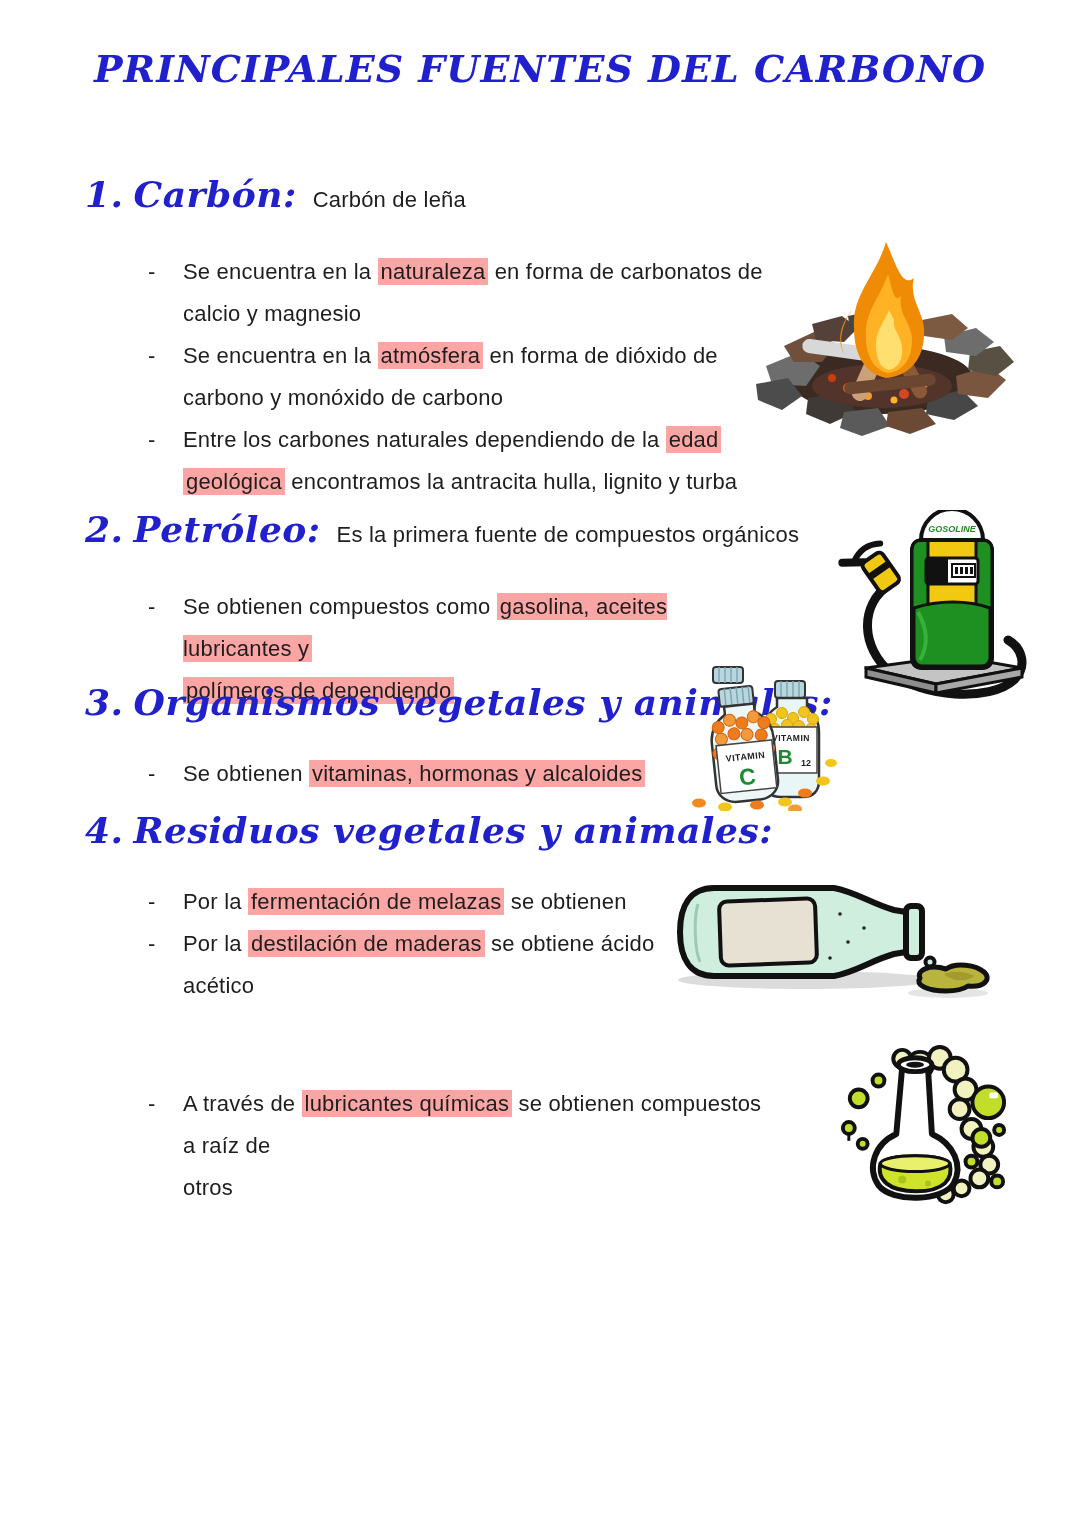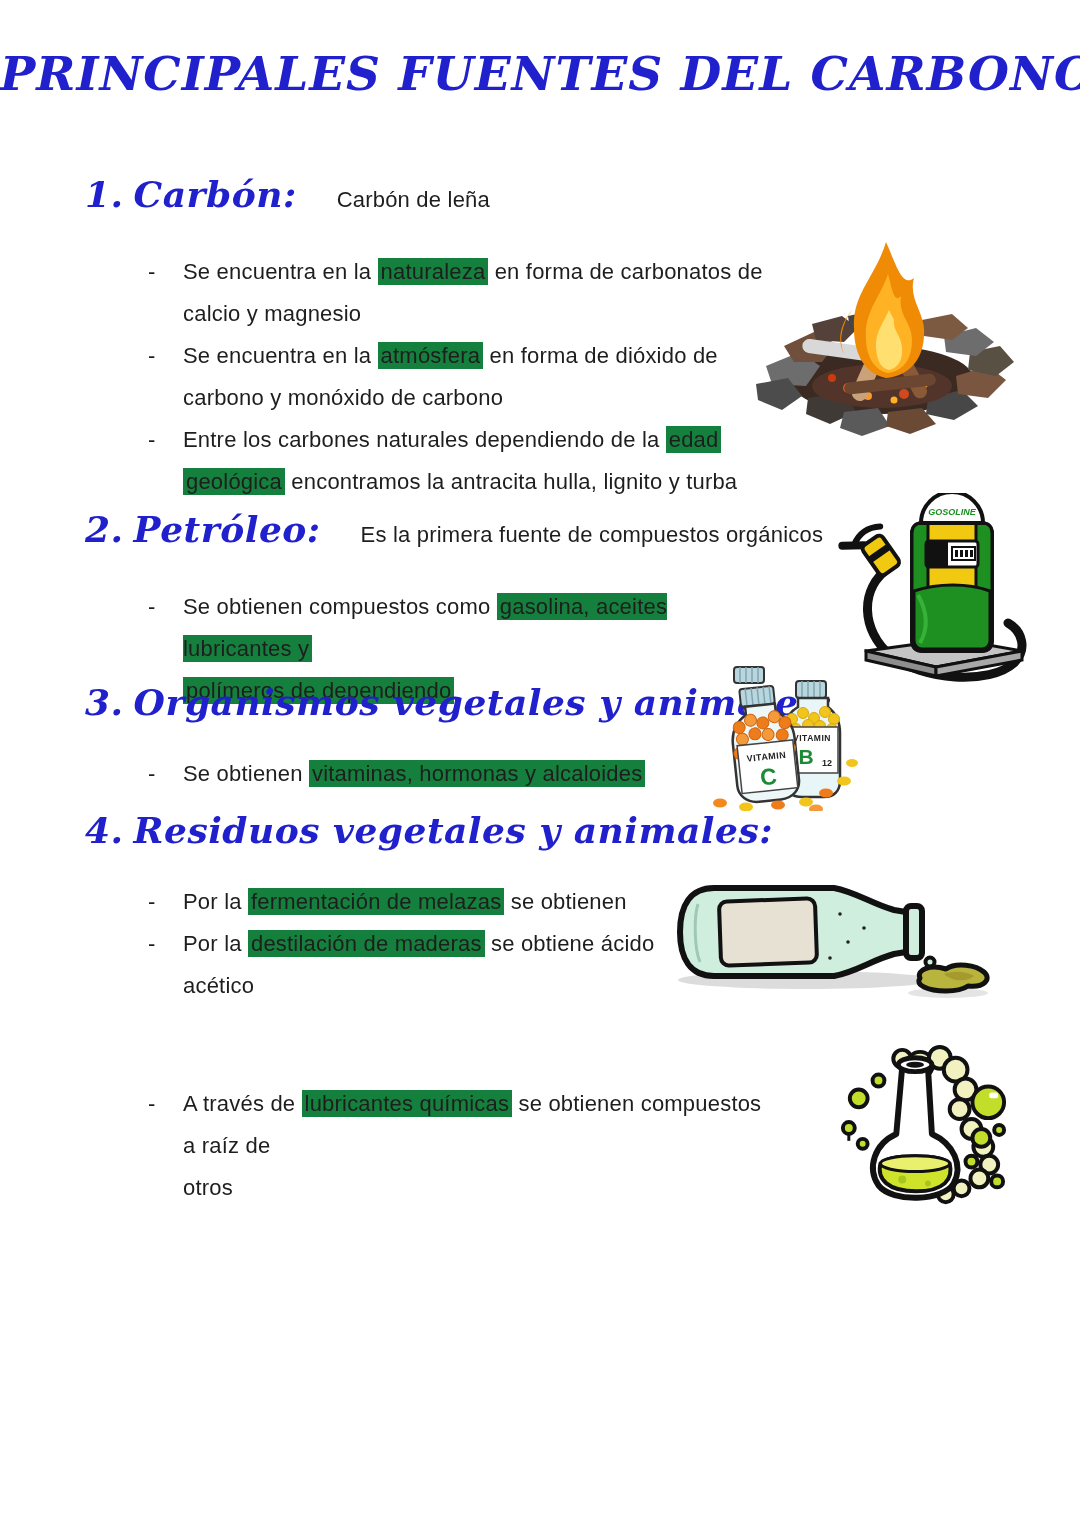--- a/index.html
+++ b/index.html
@@ -1,40 +1,40 @@
 <!DOCTYPE html>
 <html><head>
 <meta charset="utf-8">
 <style>
   html,body{margin:0;padding:0;background:#ffffff;}
   #page{position:relative;width:1080px;height:1528px;background:#ffffff;overflow:hidden;
         font-family:"Liberation Sans",sans-serif;color:#1e1e1e;}
   
   #doc-title{position:absolute;top:46px;left:0;width:100%;text-align:center;
     font-family:"DejaVu Serif",serif;font-style:italic;font-weight:bold;
-    font-size:47px;color:#2020cd;letter-spacing:1px;white-space:nowrap;}
+    font-size:38px;color:#2020cd;letter-spacing:1px;white-space:nowrap;}
   
   .section{position:absolute;left:85px;width:680px;}
   #sec-0{top:170px;} #sec-1{top:505px;} #sec-2{top:678px;} #sec-3{top:806px;} #sec-4{top:1056px;}
-  .heading{display:flex;align-items:baseline;line-height:48px;white-space:nowrap;gap:24px;}
+  .heading{display:flex;align-items:baseline;line-height:48px;white-space:nowrap;}
   .sec-script{font-family:"DejaVu Serif",serif;font-style:italic;font-weight:bold;
     font-size:36px;color:#2020cd;letter-spacing:.5px;}
   .sec-num{margin-right:10px;}
   .sec-lead{font-family:"Liberation Sans",sans-serif;font-size:22px;color:#1e1e1e;
     margin-left:16px;letter-spacing:.2px;}
   .bullets{margin-top:27px;margin-left:63px;font-size:22px;line-height:42px;letter-spacing:.2px;}
   .bullet{display:flex;}
   .dash{flex:0 0 35px;width:35px;}
   .btext{flex:1;}
-  .hl{background:#15803d;padding:1px 3px;}
+  .hl{background:#fca5a5;padding:1px 3px;}
   
   .illu{position:absolute;}
   #illu-campfire{left:748px;top:228px;width:268px;height:215px;}
-  #illu-pump{left:838px;top:493px;width:198px;height:192px;}
-  #illu-vitamins{left:694px;top:663px;width:168px;height:148px;}
+  #illu-pump{left:838px;top:510px;width:198px;height:192px;}
+  #illu-vitamins{left:673px;top:663px;width:168px;height:148px;}
   #illu-bottle{left:658px;top:862px;width:335px;height:142px;}
   #illu-flask{left:833px;top:1042px;width:178px;height:172px;}
   svg{display:block;width:100%;height:100%;}
   svg text{font-family:"Liberation Sans",sans-serif;}
 </style>
 </head>
 <body>
 
 <div id="page">
 

